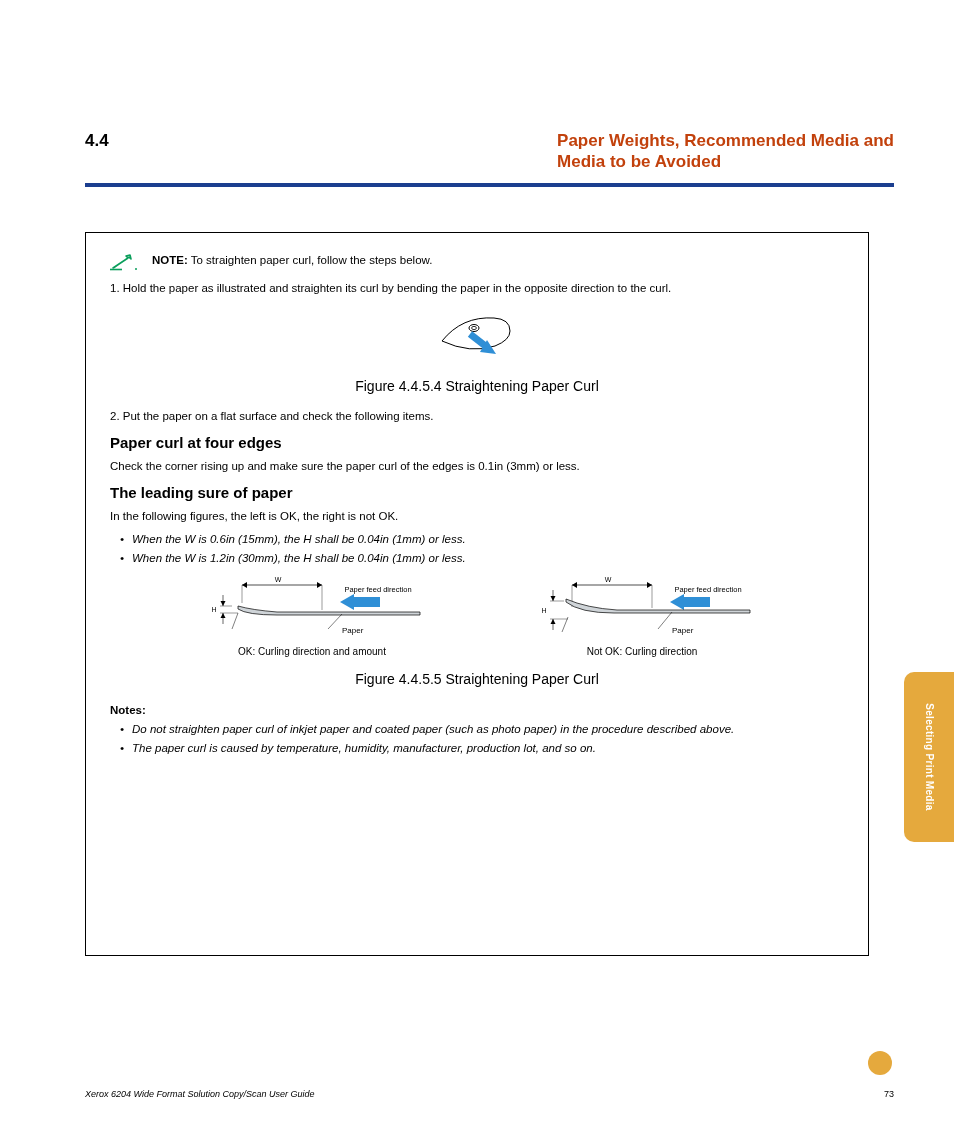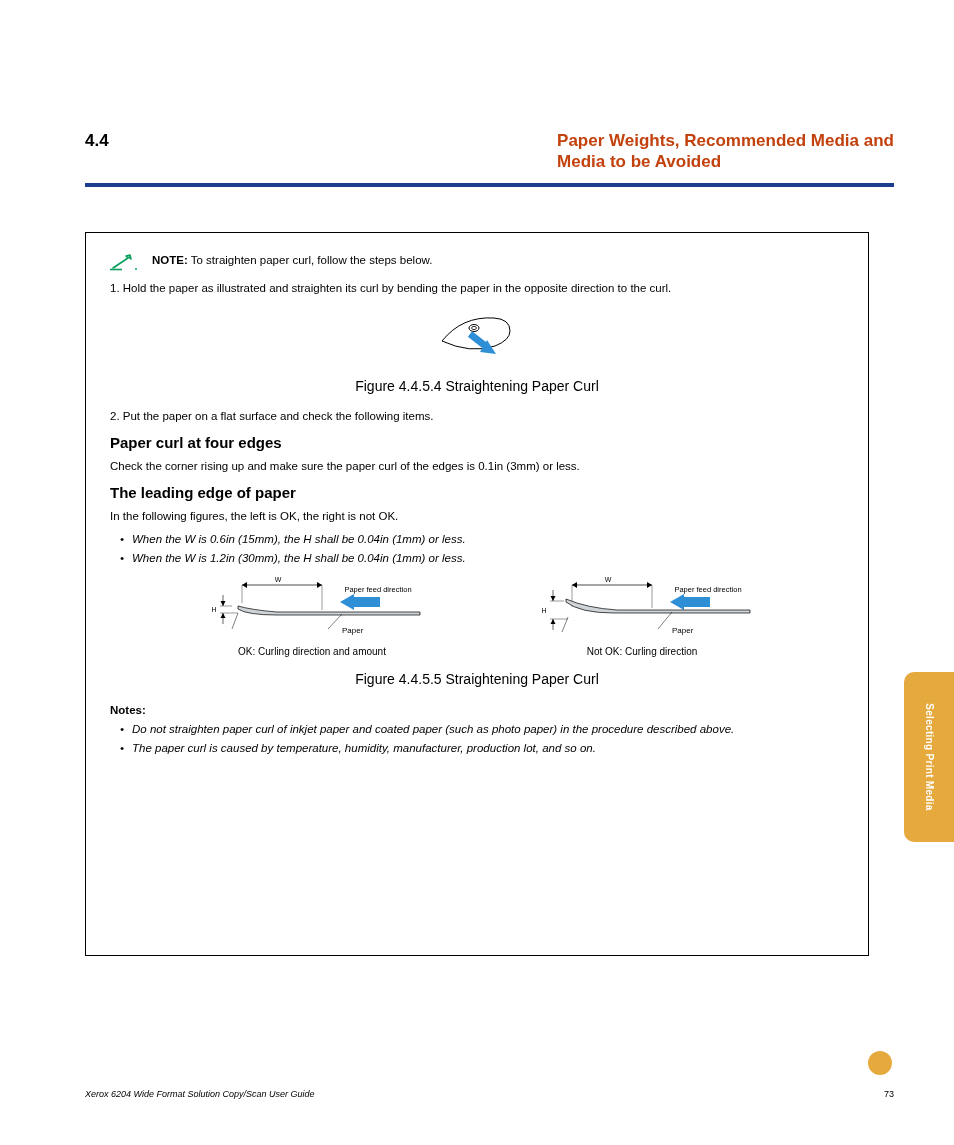--- a/index.html
+++ b/index.html
@@ -221,21 +221,21 @@
       <path d="M55 34 L64 48 L48 46 Z" fill="#2f8fd6"></path>
     </svg>
   </div>
   <div class="figure-caption">Figure 4.4.5.4 Straightening Paper Curl</div>
 
   <div class="para">2. Put the paper on a flat surface and check the following items.</div>
 
   <div class="subheading">Paper curl at four edges</div>
   <div class="para">Check the corner rising up and make sure the paper curl of the edges is 0.1in (3mm) or less.</div>
 
-  <div class="subheading">The leading edge of paper</div>
+  <div class="subheading">The leading sure of paper</div>
   <div class="para">In the following figures, the left is OK, the right is not OK.</div>
 
   <ul class="bullet-list">
     <li>When the W is 0.6in (15mm), the H shall be 0.04in (1mm) or less.</li>
     <li>When the W is 1.2in (30mm), the H shall be 0.04in (1mm) or less.</li>
   </ul>
 
   <div class="diagram-area">
 
     <div class="diagram-col">

